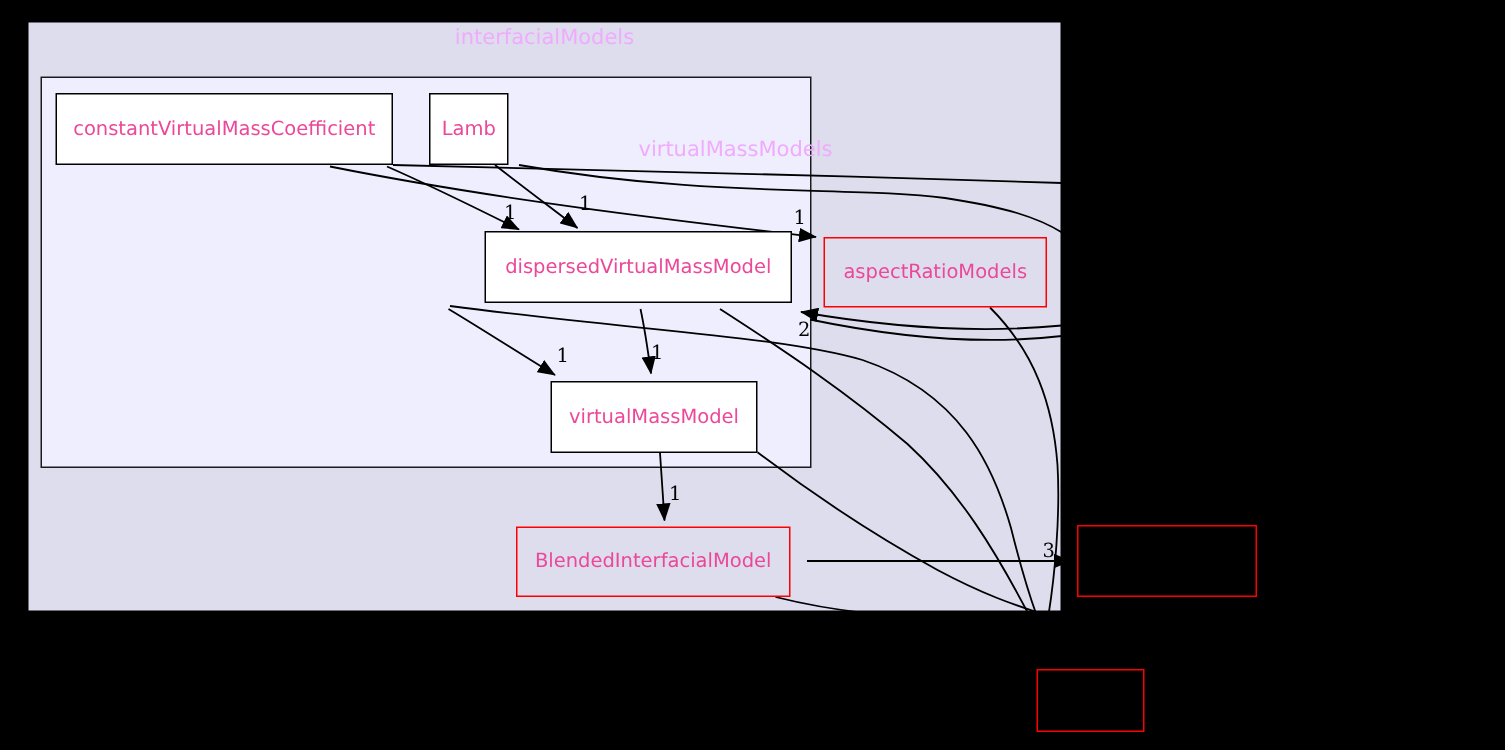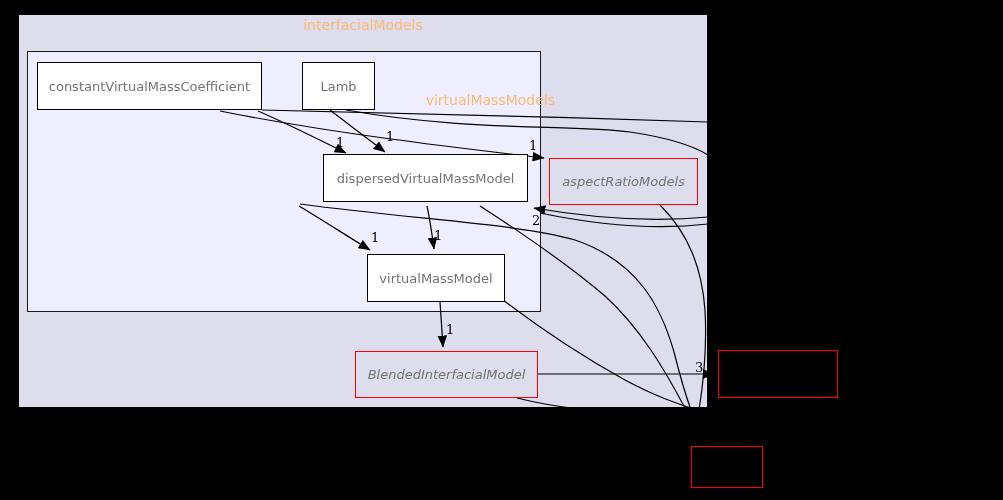--- a/index.html
+++ b/index.html
@@ -1,28 +1,28 @@
 <!DOCTYPE html>
 <html><head>
 <meta charset="utf-8">
 <style>
   html,body{margin:0;padding:0;background:#000;}
   .canvas{position:relative;width:1003px;height:500px;background:#000;overflow:hidden;
           font-family:"DejaVu Sans","Liberation Sans",sans-serif;}
   .cluster{position:absolute;box-sizing:border-box;border:1px solid #000;}
   .cluster-outer{left:18px;top:14px;width:690px;height:394px;background:#ddddee;}
   .cluster-inner{left:27px;top:51px;width:514px;height:261px;background:#eeeeff;border:1px solid #1a1a1a;}
-  .cluster-label{position:absolute;color:#fdba74;font-size:14px;line-height:16px;z-index:3;}
+  .cluster-label{position:absolute;color:#f0abfc;font-size:14px;line-height:16px;z-index:3;}
   .lbl-outer{left:18px;top:17px;width:690px;text-align:center;}
   .lbl-inner{left:355px;top:76px;width:200px;text-align:right;margin-top:16px;}
   svg.edges{position:absolute;left:0;top:0;z-index:2;pointer-events:none;}
   .node{position:absolute;box-sizing:border-box;background:#fff;border:1.3px solid #000;
         display:flex;align-items:center;justify-content:center;text-align:center;
-        font-size:13px;color:#737373;z-index:4;cursor:pointer;}
-  .node.red{border:1.3px solid #ff0000;background:transparent;font-style:italic;}
+        font-size:13px;color:#ec4899;z-index:4;cursor:pointer;}
+  .node.red{border:1.3px solid #ff0000;background:transparent;}
   .edge-label{position:absolute;font-family:"DejaVu Serif","Liberation Serif",serif;
               font-size:13px;line-height:14px;color:#000;z-index:3;}
 </style>
 </head>
 <body>
 
 <div class="canvas">
 
   <div class="cluster cluster-outer"></div>
   <div class="cluster cluster-inner"></div>
@@ -54,33 +54,33 @@
       <path d="M660,205 C690,235 702,270 705,310 C707,345 703,385 699,410"></path>
       <path d="M503,300 C545,332 585,358 625,380 C655,396 675,403 700,411"></path>
       <path d="M517,398 C565,410 615,413 658,412 C678,411 694,412 707,414"></path>
       <path d="M691,410 C700,425 700,432 703,446"></path>
     </g>
   </svg>
 
   <div class="node" style="left:37px;top:62px;width:225px;height:48px;">
     <span>constantVirtualMassCoefficient</span>
   </div>
-  <div class="node" style="left:302px;top:62px;width:73px;height:48px;">
+  <div class="node" style="left:286px;top:62px;width:53px;height:48px;">
     <span>Lamb</span>
   </div>
   <div class="node" style="left:323px;top:154px;width:205px;height:48px;">
     <span>dispersedVirtualMassModel</span>
   </div>
   <div class="node red" style="left:549px;top:158px;width:149px;height:47px;">
     <span>aspectRatioModels</span>
   </div>
   <div class="node" style="left:367px;top:254px;width:138px;height:48px;text-align:center;">
     <span>virtualMassModel</span>
   </div>
-  <div class="node red" style="left:355px;top:351px;width:183px;height:47px;">
+  <div class="node red" style="left:344px;top:351px;width:183px;height:47px;">
     <span>BlendedInterfacialModel</span>
   </div>
   <div class="node red" style="left:718px;top:350px;width:120px;height:48px;">
     <span></span>
   </div>
   <div class="node red" style="left:691px;top:446px;width:72px;height:42px;">
     <span></span>
   </div>
 
   <div class="edge-label" style="left:336px;top:136px;">1</div>

